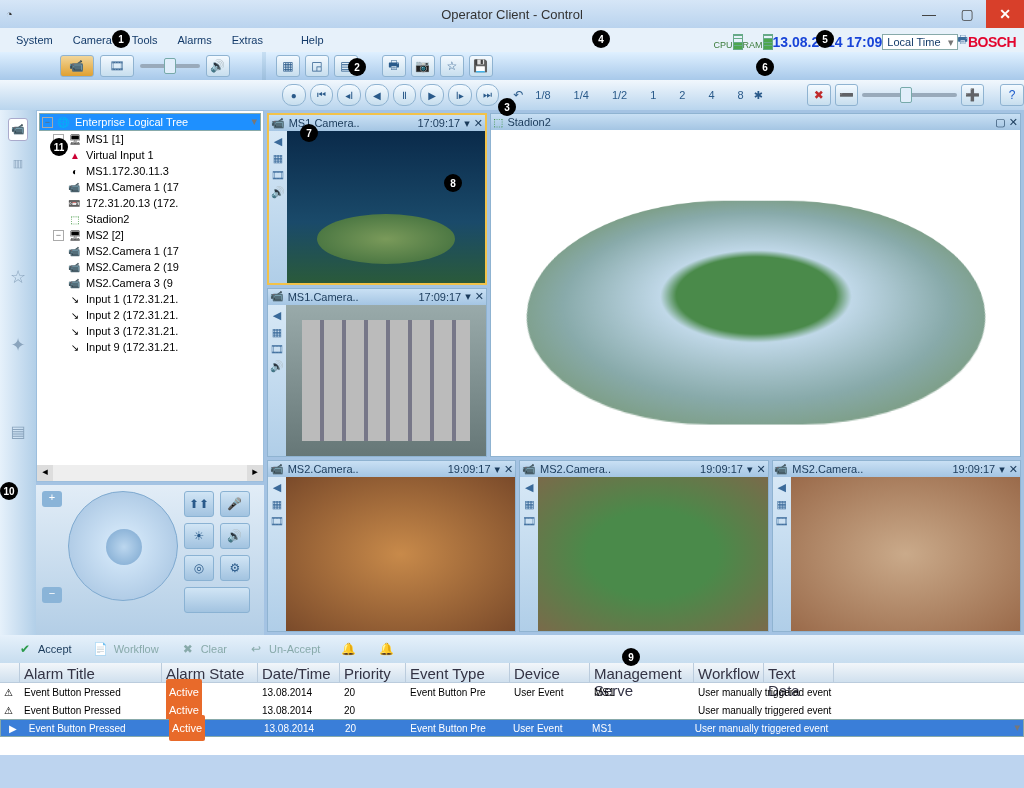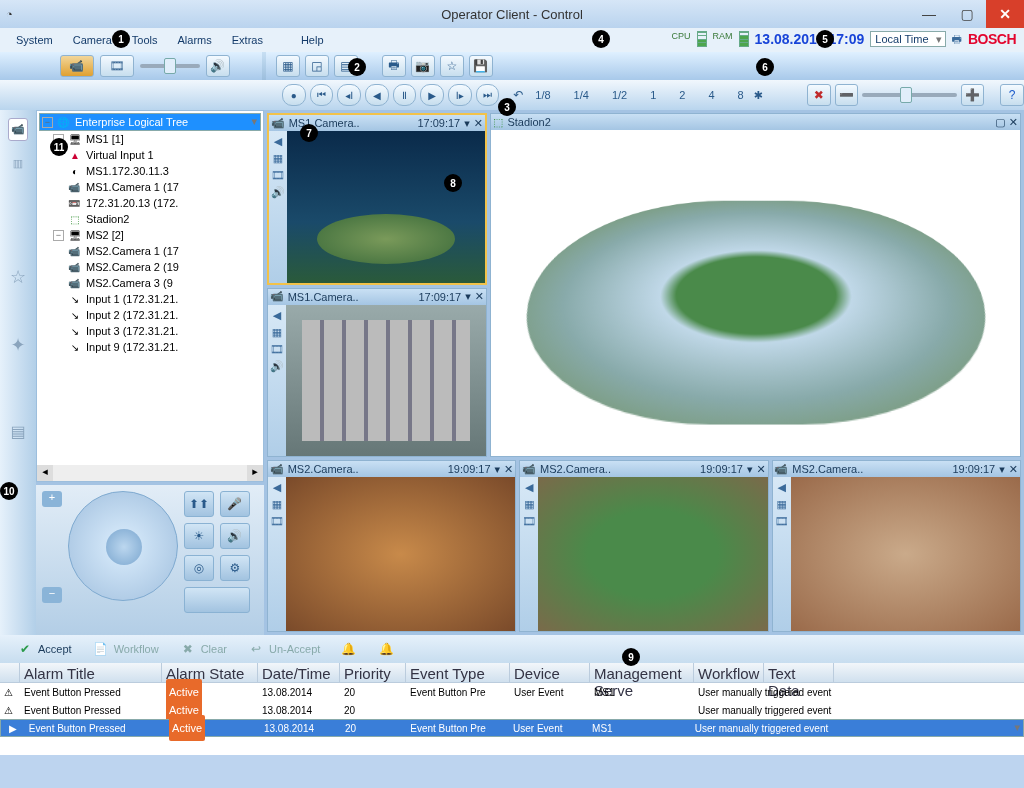--- a/index.html
+++ b/index.html
@@ -4,21 +4,21 @@
 <style>
 *{box-sizing:border-box;margin:0;padding:0;font-family:"Segoe UI",Tahoma,sans-serif;font-size:11px}
 body{background:#bdd4ef;width:1024px;height:788px;overflow:hidden;position:relative}
 .titlebar{height:28px;background:linear-gradient(#d6e6f7,#b9d3ee);display:flex;align-items:center;padding-left:6px;color:#333;position:relative}
 .titlebar .title{position:absolute;left:50%;transform:translateX(-50%);font-size:13px}
 .win-btns{margin-left:auto;display:flex;height:100%}
 .win-btns div{width:38px;display:flex;align-items:center;justify-content:center;color:#444;font-size:14px}
 .win-btns .close{background:#d83f2a;color:#fff;font-weight:bold}
 .menubar{height:24px;background:#e7f1fa;display:flex;align-items:center;padding-left:8px;gap:4px;color:#143b6a;position:relative}
 .menubar .mi{padding:2px 8px}
-.menubar .right{margin-left:auto;display:flex;align-items:flex-start;gap:6px;padding-right:8px}
+.menubar .right{margin-left:auto;display:flex;align-items:flex-end;gap:0;padding-right:8px}
 .gauge{width:10px;height:16px;border:1px solid #6a8;display:flex;flex-direction:column-reverse}
 .gauge div{flex:1;border-top:1px solid #6a8}
 .gauge .on{background:#4da64d}
 .clock{color:#1844d8;font-weight:bold;font-size:14px}
 .sel{border:1px solid #8aa;background:#fff;padding:1px 16px 1px 4px;position:relative}
 .sel::after{content:"▾";position:absolute;right:3px;top:1px;color:#777}
 .bosch{color:#e3052e;font-weight:bold;font-size:14px;letter-spacing:-0.5px}
 .toolbar1{height:28px;background:linear-gradient(#dff0ff,#a8c9ea);display:flex;align-items:center}
 .toolbar1 .ltools{width:262px;display:flex;align-items:center;padding-left:60px;gap:6px}
 .tbtn{width:24px;height:22px;background:linear-gradient(#f4faff,#c7deee);border:1px solid #8fb3d1;border-radius:3px;display:flex;align-items:center;justify-content:center;font-size:12px;color:#2a5a8a}

